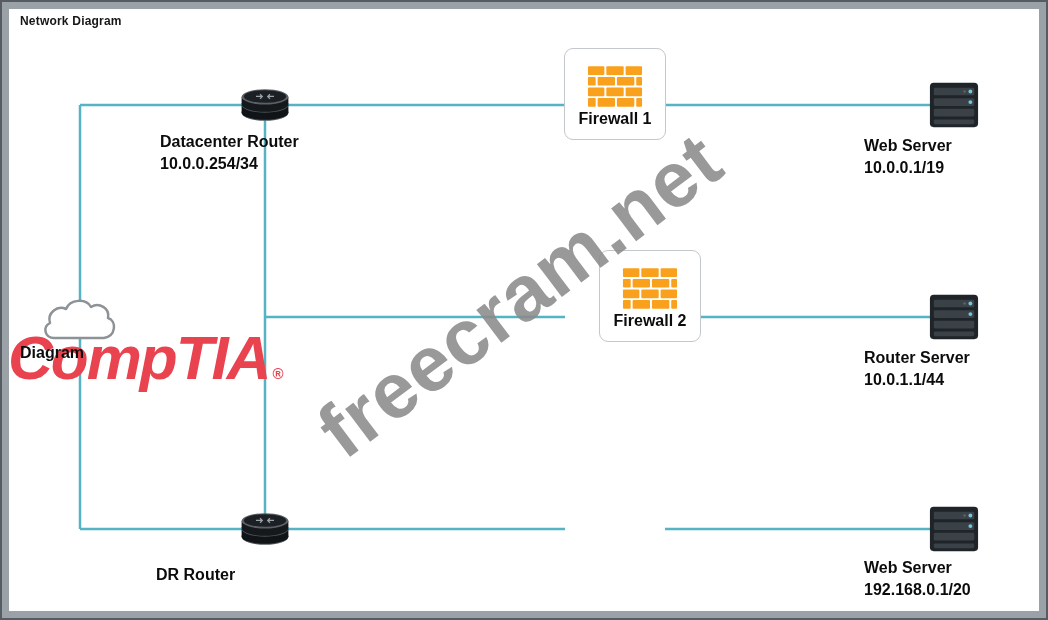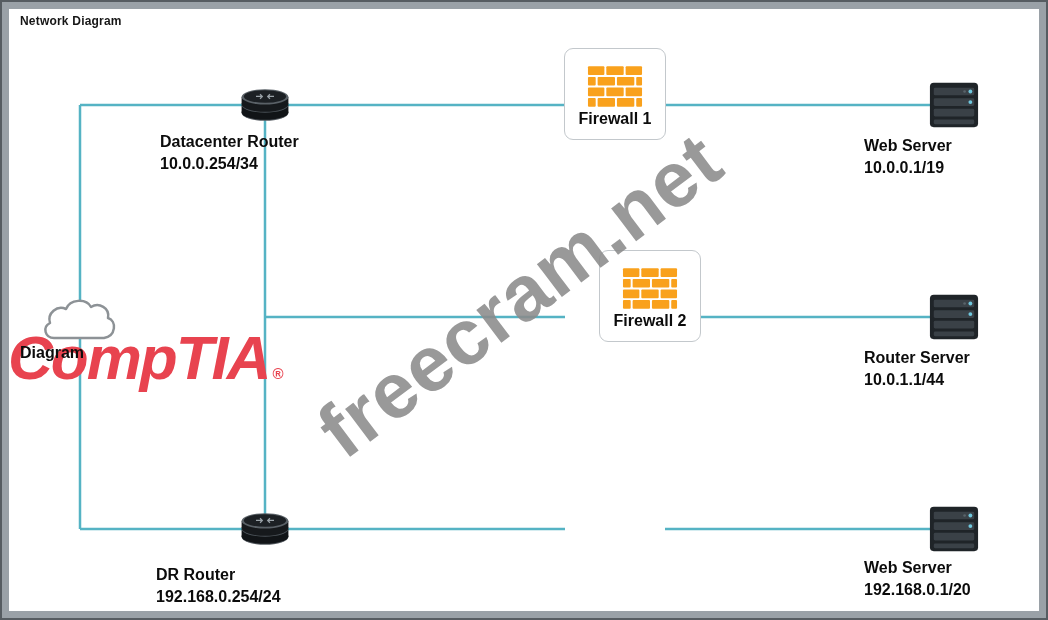--- a/index.html
+++ b/index.html
@@ -106,21 +106,20 @@
     <rect x="4" y="19" width="52" height="8" fill="#111417"></rect>
     <ellipse cx="30" cy="19" rx="26" ry="8.5" fill="#4a5157"></ellipse>
     <ellipse cx="30" cy="18" rx="26" ry="8.5" fill="#16191c"></ellipse>
     <rect x="4" y="10" width="52" height="8" fill="#16191c"></rect>
     <ellipse cx="30" cy="10" rx="26" ry="8.5" fill="#5a6167"></ellipse>
     <ellipse cx="30" cy="9.5" rx="23.5" ry="7" fill="#1c2024"></ellipse>
     <path d="M20 9.5h7m-2.5-2.5 2.5 2.5-2.5 2.5 M40 9.5h-7m2.5-2.5-2.5 2.5 2.5 2.5" stroke="#9aa2a8" stroke-width="1.4" fill="none"></path>
   </svg>
   <div class="nlabel" style="left:154px; top:550px; width:210px;margin-top:12px;">
     <div>DR Router</div>
-    <div>192.168.0.254/24</div>
   </div>
 
   <div class="fwbox fw1">
     <svg class="brick" viewBox="0 0 58 46">
       <rect x="1" y="1" width="17" height="9" rx="1"></rect>
         <rect x="20" y="1" width="18" height="9" rx="1"></rect>
         <rect x="40" y="1" width="17" height="9" rx="1"></rect>
       <rect x="1" y="12" width="8" height="9" rx="1"></rect>
         <rect x="11" y="12" width="18" height="9" rx="1"></rect>
         <rect x="31" y="12" width="18" height="9" rx="1"></rect>

